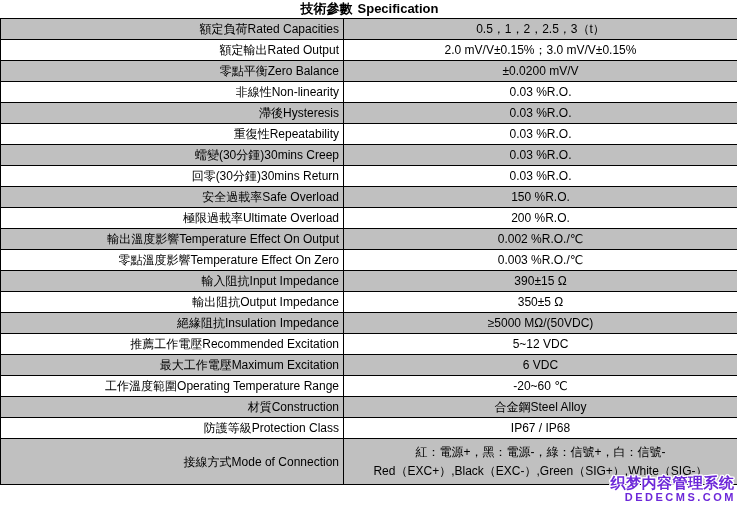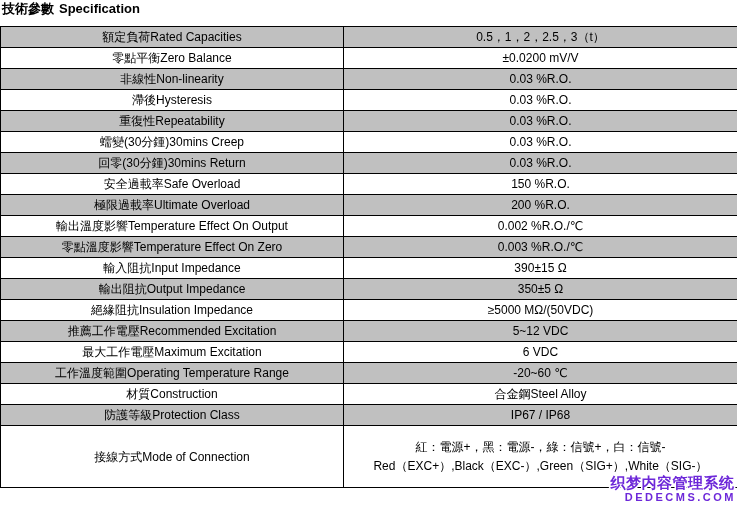--- a/index.html
+++ b/index.html
@@ -9,49 +9,50 @@
   }
   body {
     width: 737px;
     height: 507px;
     position: relative;
     overflow: hidden;
     font-family: "Liberation Sans", "DejaVu Sans", sans-serif;
     color: #000000;
   }
   .title {
-    height: 26px;
+    height: 18px;
     line-height: 17px;
     padding-left: 2px;
     font-size: 13px;
     font-weight: bold;
     white-space: nowrap;
+    text-align: center;
   }
   .title-en { margin-left: 5px; }
   table.spec {
     border-collapse: collapse;
     table-layout: fixed;
     width: 737px;
   }
   col.c-label { width: 343px; }
   col.c-value { width: 394px; }
   td {
     border: 1px solid #000000;
     height: 20px;
     padding: 0 4px;
     font-size: 12px;
     line-height: 14px;
     overflow: hidden;
     white-space: nowrap;
   }
   tr:nth-child(odd) td { background: #c0c0c0; }
-  td.label { text-align: center; }
+  td.label { text-align: right; }
   td.value { text-align: center; }
   tr.tall td { height: 41px; }
-  tr.tall td.value { padding: 10px 4px; }
+  tr.tall td.value { padding: 2px 4px; }
   .conn-line { line-height: 19px; text-align: center; }
   .watermark {
     position: absolute;
     right: 1px;
     bottom: 3px;
     font-weight: bold;
     text-align: center;
     color: #6d28d9;
     line-height: 1.15;
     text-shadow:
@@ -71,20 +72,24 @@
 
 <table class="spec">
   <colgroup>
       <col class="c-label">
       <col class="c-value">
     </colgroup>
   <tbody>
     <tr>
       <td class="label">額定負荷Rated Capacities</td>
       <td class="value">0.5，1，2，2.5，3（t）</td>
+    </tr>
+    <tr>
+      <td class="label">額定輸出Rated Output</td>
+      <td class="value">2.0 mV/V±0.15%；3.0 mV/V±0.15%</td>
     </tr>
     <tr>
       <td class="label">零點平衡Zero Balance</td>
       <td class="value">±0.0200 mV/V</td>
     </tr>
     <tr>
       <td class="label">非線性Non-linearity</td>
       <td class="value">0.03 %R.O.</td>
     </tr>
     <tr>

